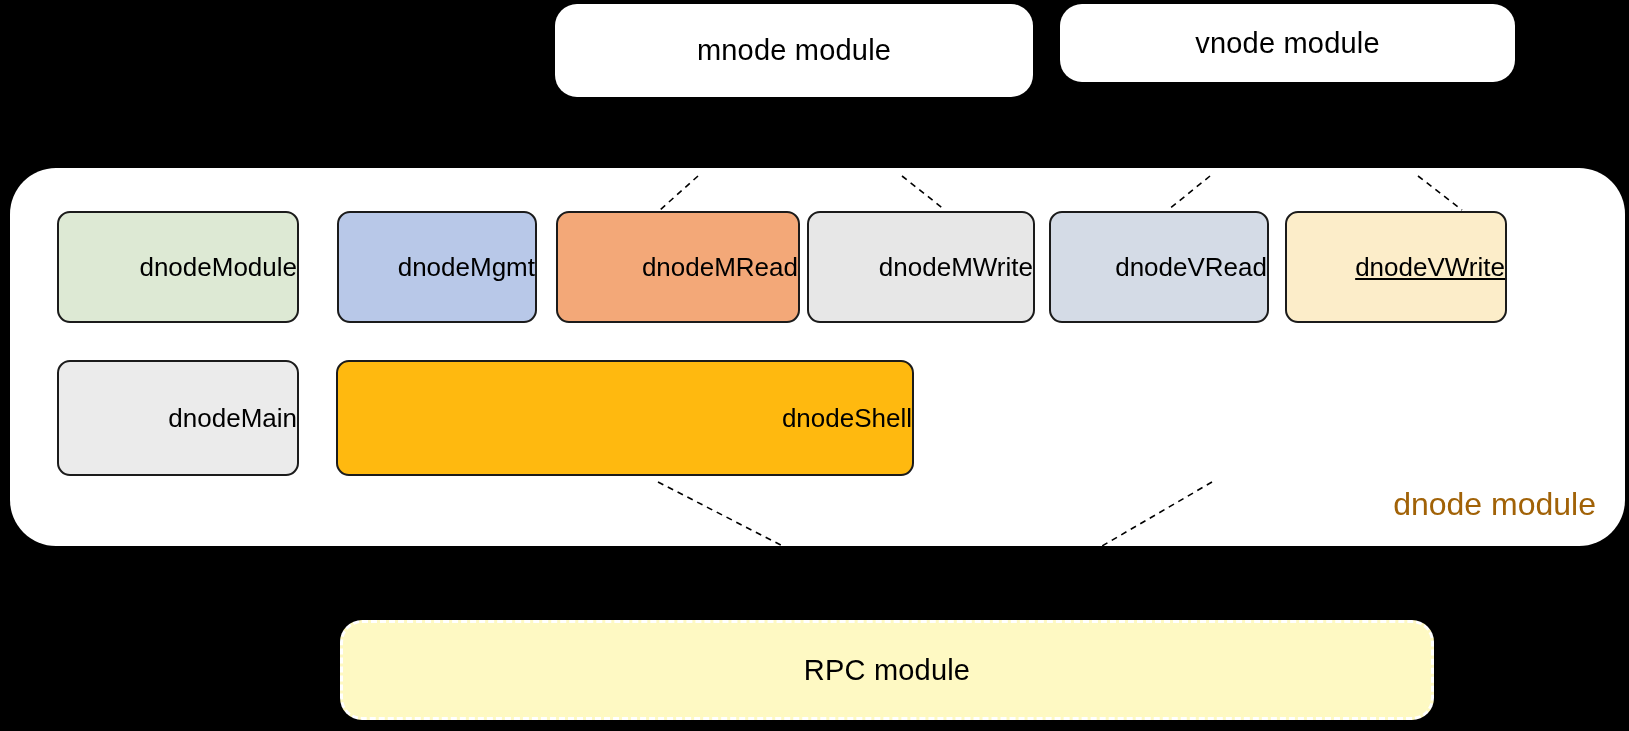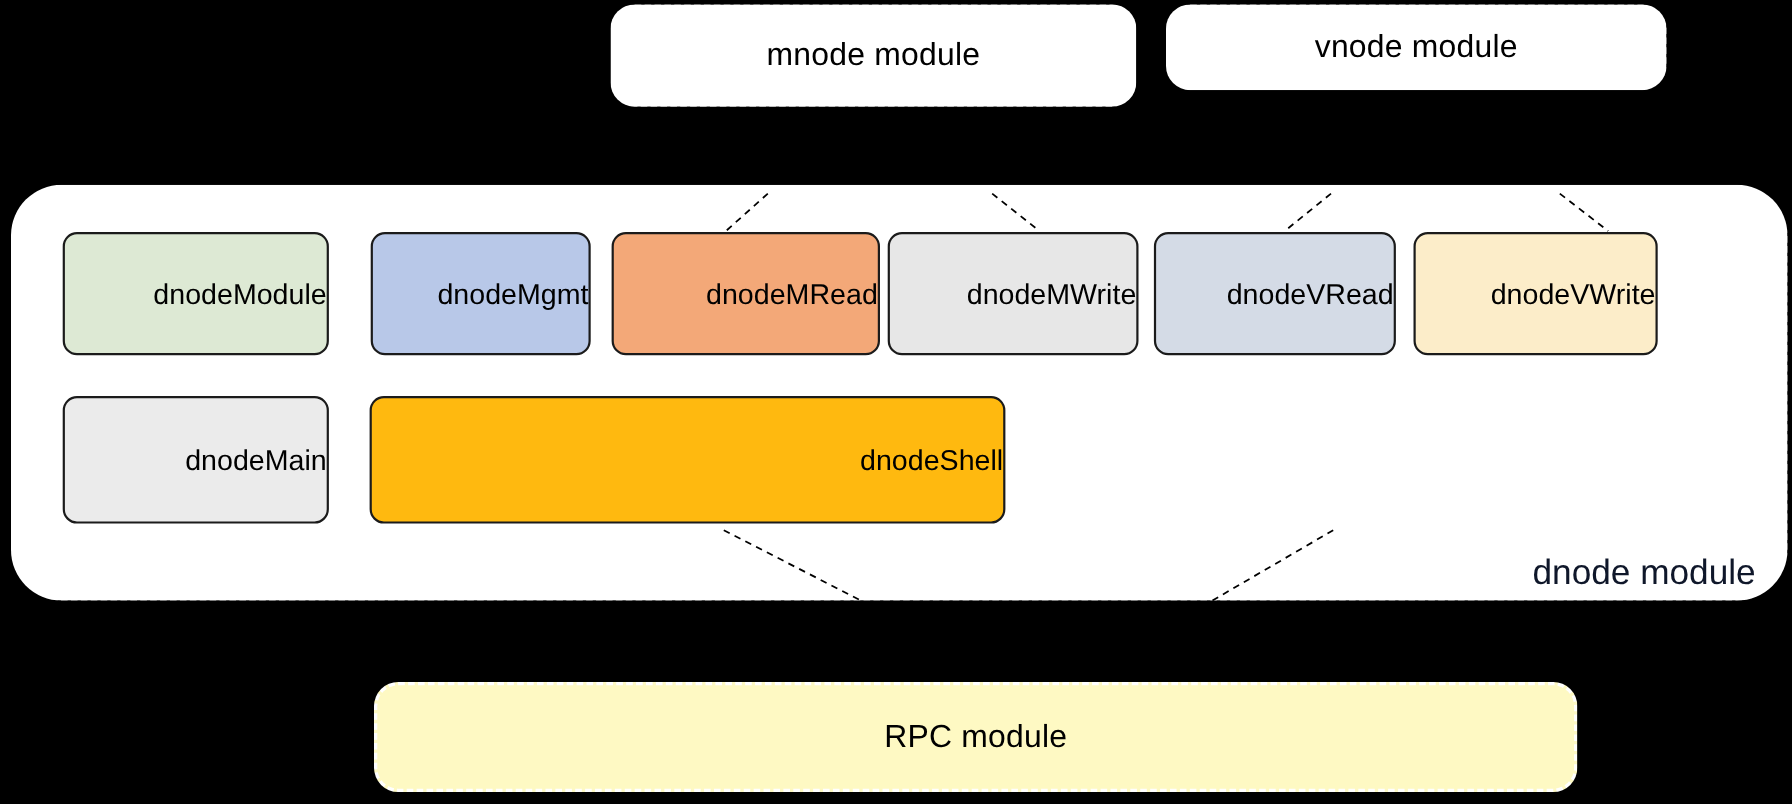--- a/index.html
+++ b/index.html
@@ -39,23 +39,23 @@
     height: 378px;
     background: #ffffff;
     border: 3px dashed #ffffff;
     border-radius: 46px;
     box-sizing: border-box;
   }
 
   .dnode-label {
     position: absolute;
     right: 26px;
-    bottom: 4px;
+    bottom: 20px;
     font-size: 32px;
-    color: #0f172a;
+    color: #a16207;
     white-space: nowrap;
     margin-top: 40px;
   }
 
   .unit {
     position: absolute;
     border: 2.5px solid #1b1b1b;
     border-radius: 13px;
     box-sizing: border-box;
     display: flex;
@@ -102,21 +102,21 @@
   </div>
   <div class="unit" id="unit-r1-2" style="left: 556px; top: 211px; width: 244px; height: 112px; background: rgb(243, 168, 120);">
     <span>dnodeMRead</span>
   </div>
   <div class="unit" id="unit-r1-3" style="left: 807px; top: 211px; width: 228px; height: 112px; background: rgb(231, 231, 231);">
     <span>dnodeMWrite</span>
   </div>
   <div class="unit" id="unit-r1-4" style="left: 1049px; top: 211px; width: 220px; height: 112px; background: rgb(212, 219, 230);">
     <span>dnodeVRead</span>
   </div>
-  <div class="unit" id="unit-r1-5" style="left: 1285px; top: 211px; width: 222px; height: 112px; background: rgb(252, 237, 201);">
+  <div class="unit" id="unit-r1-5" style="left: 1285px; top: 211px; width: 222px; height: 112px; background: rgb(252, 237, 201); text-decoration: underline;">
     <span>dnodeVWrite</span>
   </div>
 
   <div class="unit" id="unit-r2-0" style="left: 57px; top: 360px; width: 242px; height: 116px; background: rgb(235, 235, 235);">
     <span>dnodeMain</span>
   </div>
   <div class="unit" id="unit-r2-1" style="left: 336px; top: 360px; width: 578px; height: 116px; background: rgb(255, 185, 15);">
     <span>dnodeShell</span>
   </div>
 

